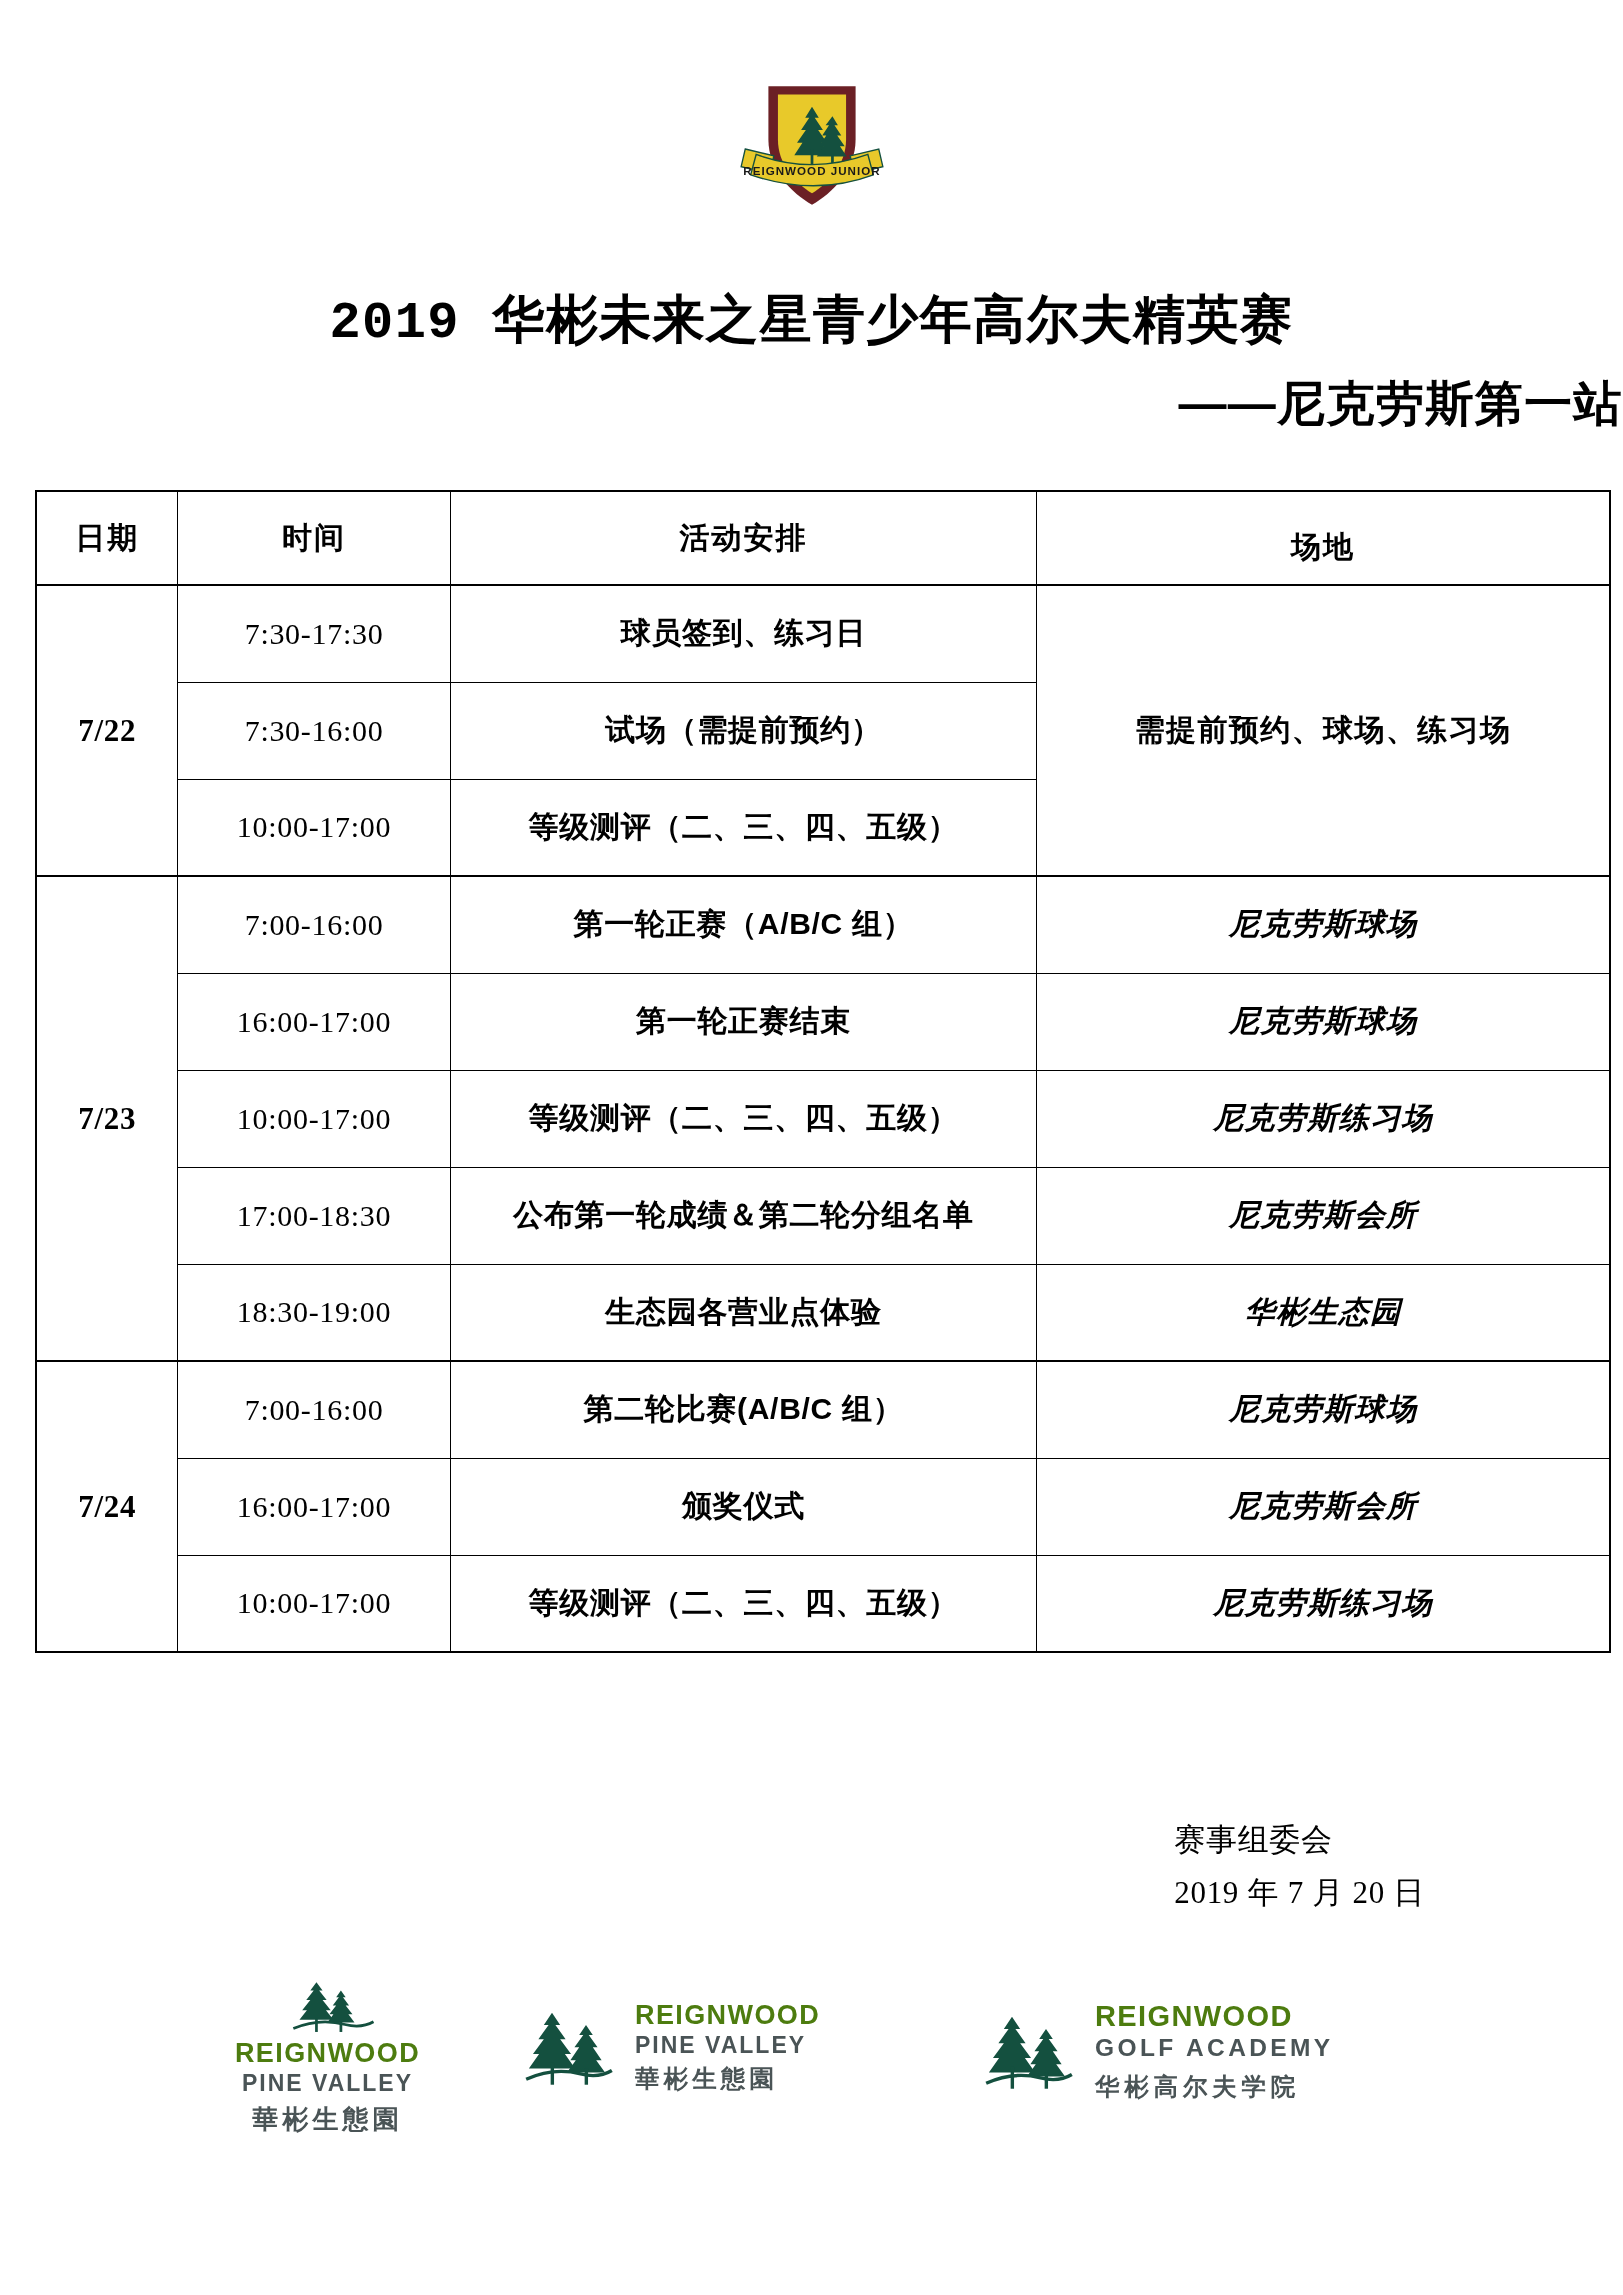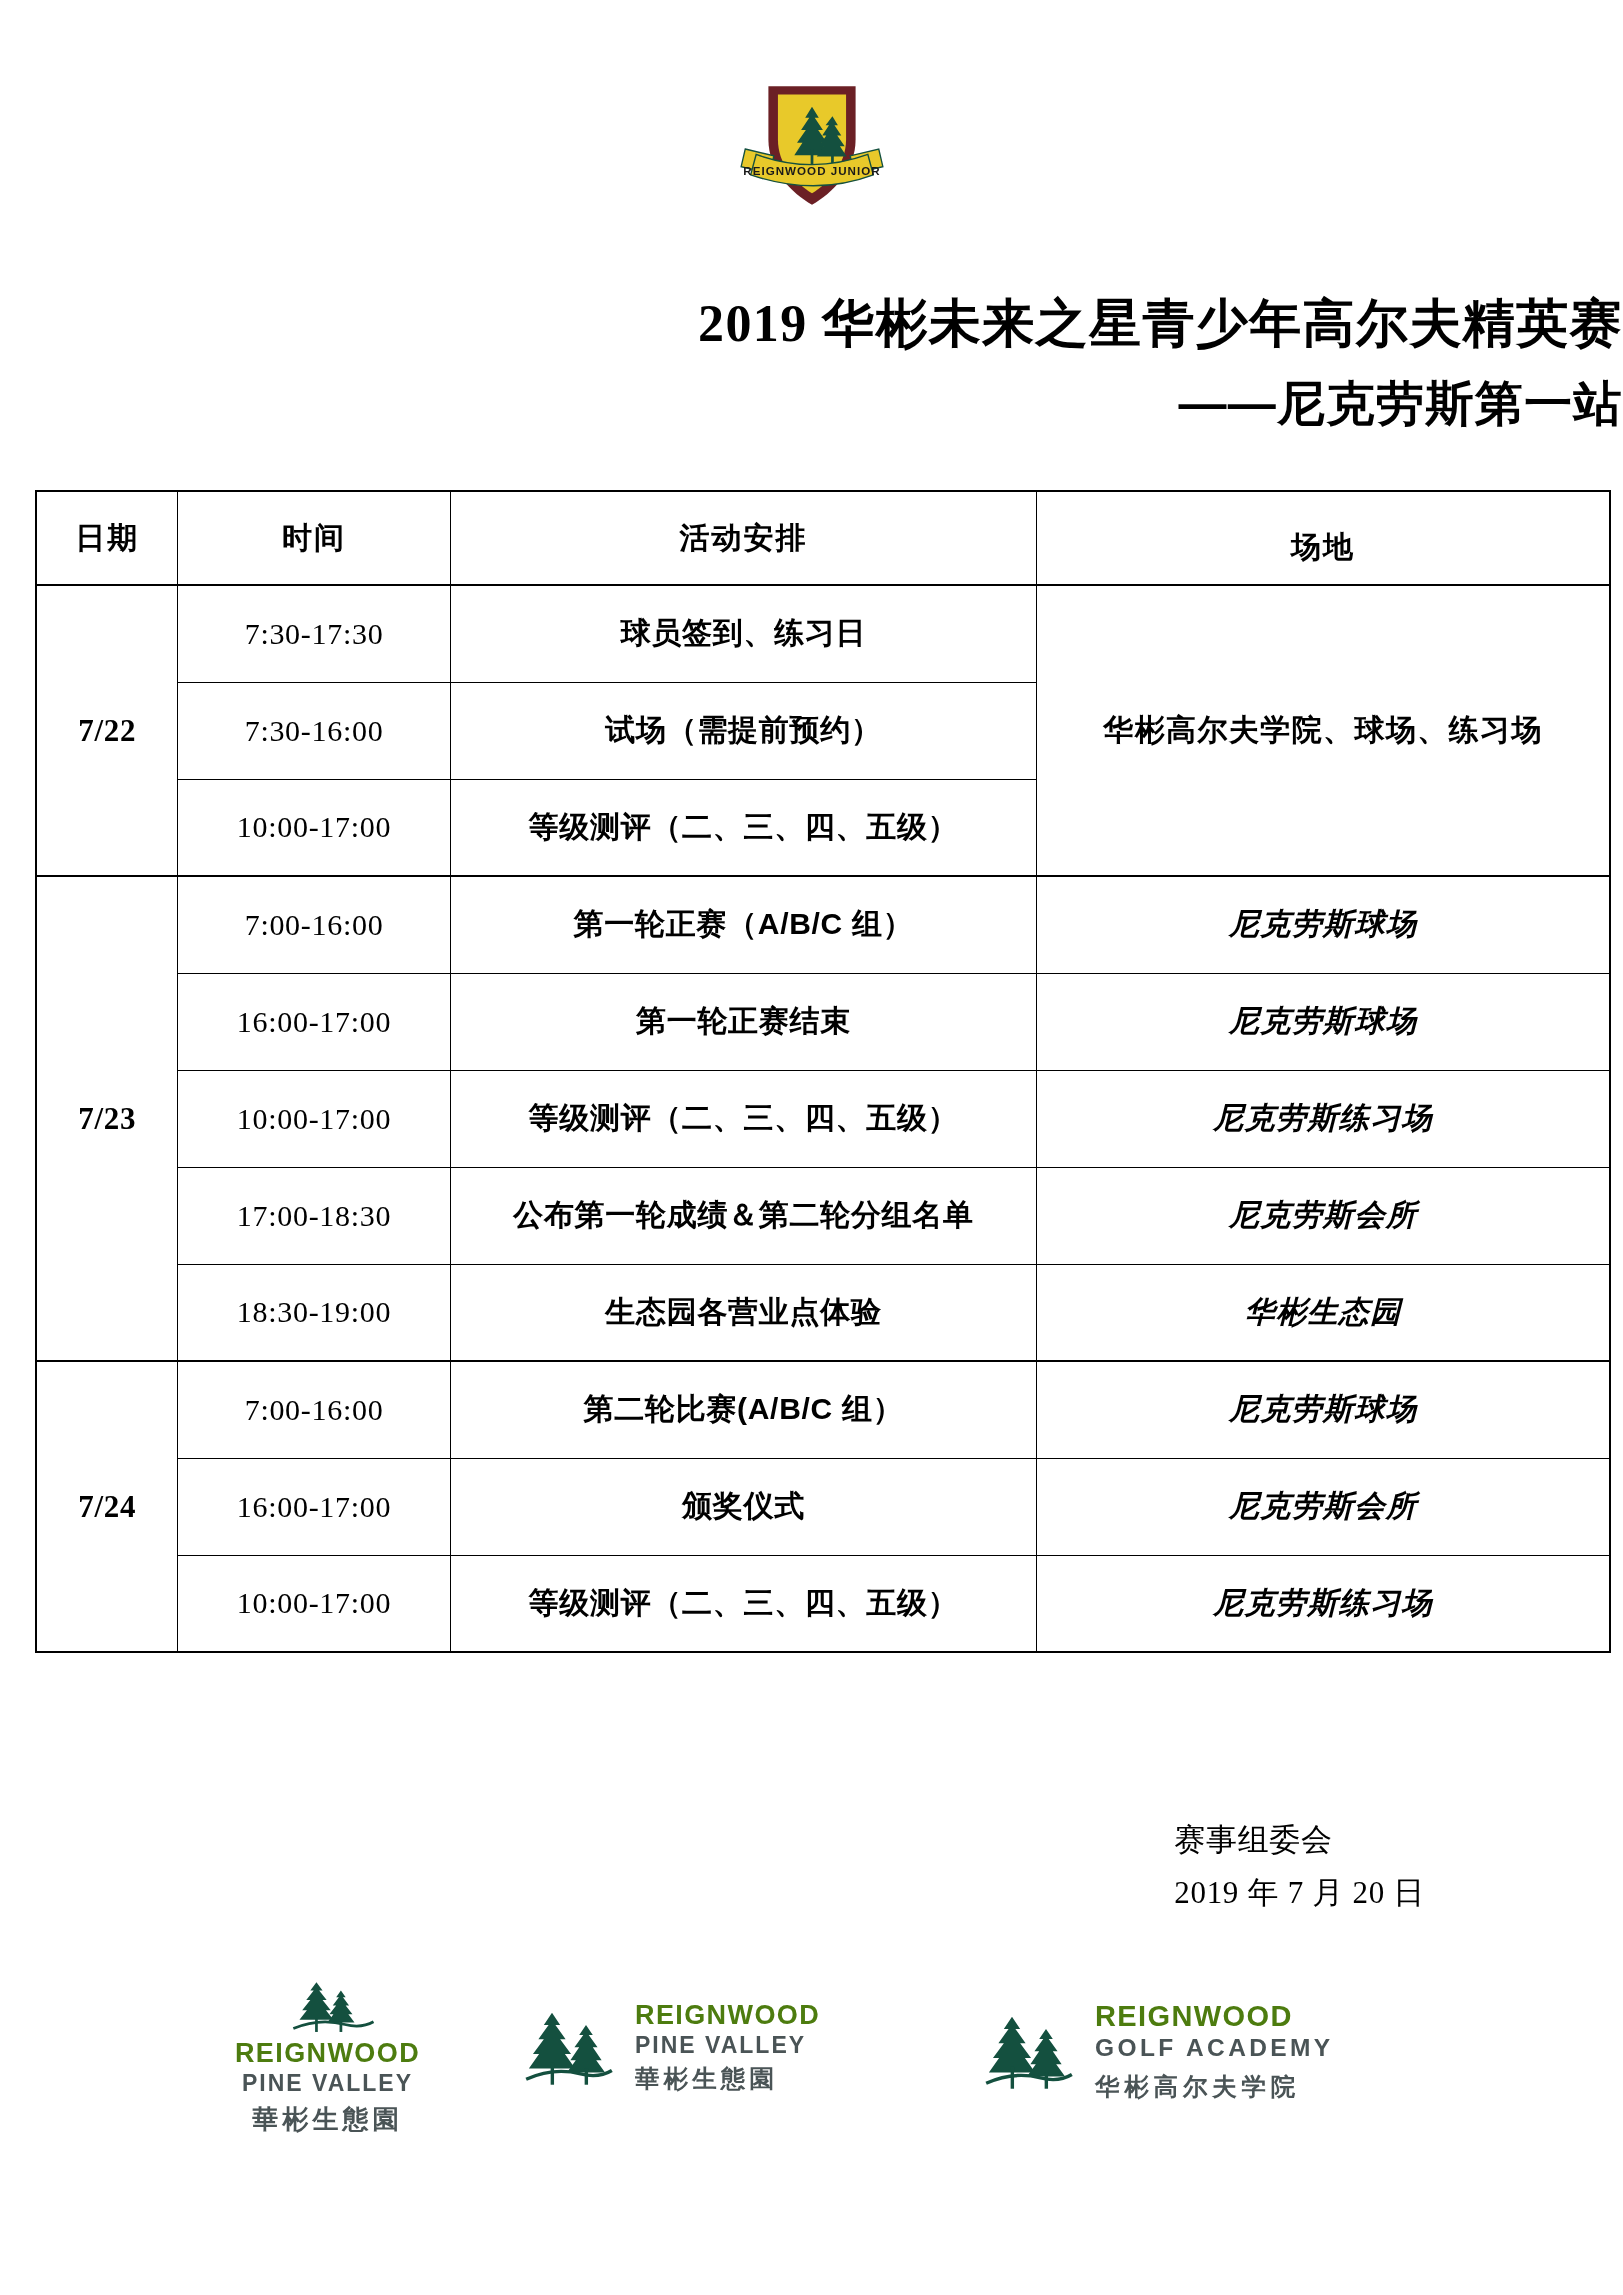--- a/index.html
+++ b/index.html
@@ -26,27 +26,26 @@
   .crest svg { display:block; width:218px; height:150px; }
 
   
   .title-block {
     position: absolute;
     left: 0; right: 0;
     top: 293px;
     text-align: center;
   }
   .doc-title {
-    font-family: Liberation Serif, serif;
+    font-family: Liberation Mono, monospace;
     font-weight: bold;
     font-size: 52px;
     letter-spacing: 1.4px;
     line-height: 1.18;
     white-space: nowrap;
-    text-align: right;
   }
   .doc-subtitle {
     font-family: "Liberation Sans", "DejaVu Sans", sans-serif;
     font-weight: bold;
     font-size: 48px;
     letter-spacing: 1.4px;
     line-height: 1.2;
     margin-top: 20.5px;
     text-align: right;
     white-space: nowrap;
@@ -231,21 +230,21 @@
         <th>活动安排</th>
         <th class="venue-h">场地</th>
       </tr>
     </thead>
     <tbody>
 
       <tr class="r-std grp-top">
         <td class="date-cell" rowspan="3">7/22</td>
         <td class="time-cell">7:30-17:30</td>
         <td class="act-cell">球员签到、练习日</td>
-        <td class="venue-cell" rowspan="3">华彬高尔夫学院、球场、练习场</td>
+        <td class="venue-cell" rowspan="3">需提前预约、球场、练习场</td>
       </tr>
       <tr class="r-std">
         <td class="time-cell">7:30-16:00</td>
         <td class="act-cell">试场（需提前预约）</td>
       </tr>
       <tr class="r-std">
         <td class="time-cell">10:00-17:00</td>
         <td class="act-cell">等级测评（二、三、四、五级）</td>
       </tr>
 

